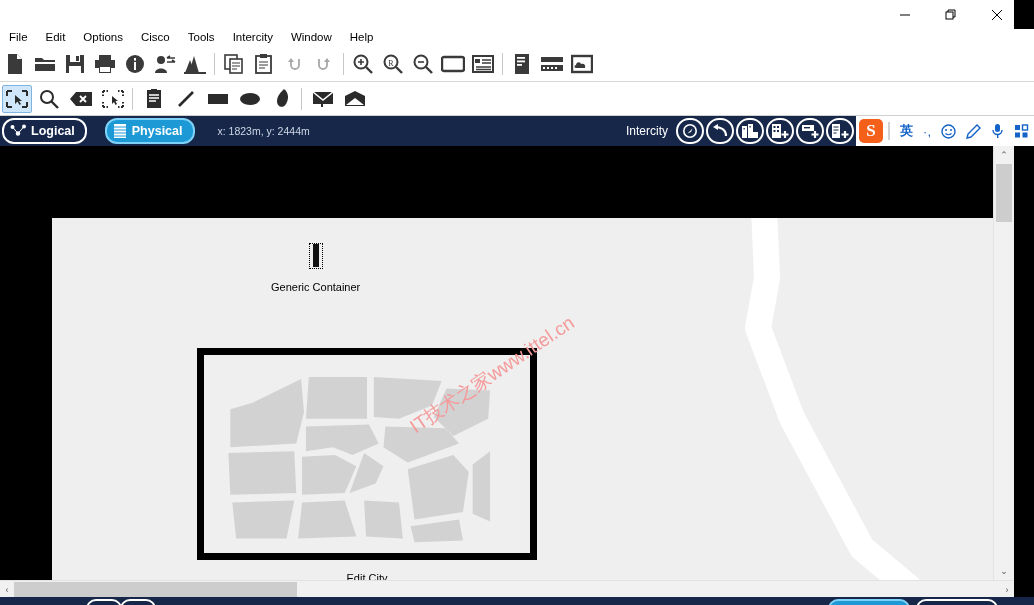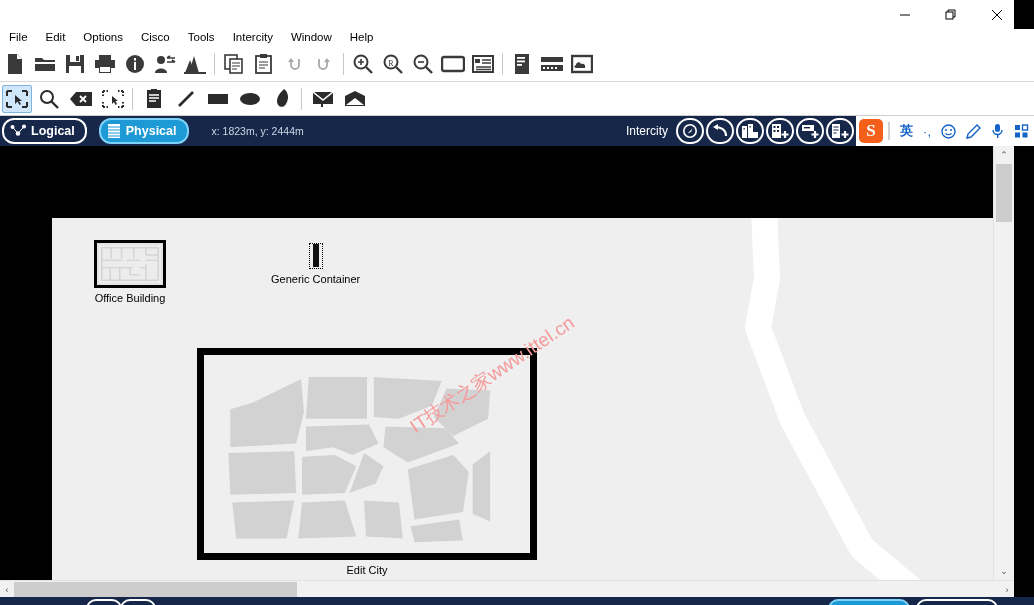--- a/index.html
+++ b/index.html
@@ -32,41 +32,41 @@
 
   
   .toolbar2{position:absolute;left:0;top:82px;width:1034px;height:33px;background:#fff;display:flex;align-items:center;border-bottom:1px solid #cfcfcf;}
   .tb2-icon{width:30px;height:28px;display:flex;align-items:center;justify-content:center;margin-left:2px;}
   .tb2-icon.active{background:#cfe6fb;border:1px solid #7fb4e0;box-sizing:border-box;border-radius:2px;}
 
   
   .navbar{position:absolute;left:0;top:116px;width:1034px;height:30px;background:#16274a;display:flex;align-items:center;}
   .pill{height:22px;border:2px solid #ffffff;border-radius:12px;display:flex;align-items:center;padding:0 10px 0 6px;gap:5px;color:#fff;font-size:12.5px;font-weight:bold;}
   .pill.logical{margin-left:2px;background:#16274a;}
-  .pill.physical{background:#1d9ad6;border-color:#7fd2f7;margin-left:12px;}
+  .pill.physical{background:#1d9ad6;border-color:#7fd2f7;margin-left:18px;}
   .coords{color:#cfd7e6;font-size:10.5px;margin-left:23px;}
   .intercity{color:#ffffff;font-size:12px;margin-left:auto;}
   .rbtns{display:flex;align-items:center;gap:2px;margin-left:8px;}
   .rbtn{width:28px;height:26px;border-radius:13px/13px;border:2px solid #fff;background:#16274a;display:flex;align-items:center;justify-content:center;box-sizing:border-box;}
   .rbtn.dim{background:#8e8e8e;border-color:#fff;}
   .rbtn.sq{border-radius:5px;}
 
   
   .ime{position:absolute;right:0;top:116px;height:30px;display:flex;align-items:center;background:#fff;padding-left:3px;}
   .ime-logo{width:24px;height:24px;background:#f4601a;border-radius:5px;color:#fff;font-weight:bold;font-size:17px;display:flex;align-items:center;justify-content:center;font-family:"Liberation Serif",serif;}
   .ime-div{width:2px;height:18px;background:#d2d2d2;margin:0 5px;}
   .ime-item{color:#1463c8;font-size:13px;padding:0 5px;display:flex;align-items:center;}
 
   
   .canvas{position:absolute;left:0;top:146px;width:1014px;height:434px;background:#000;overflow:hidden;}
   .workspace{position:absolute;left:52px;top:72px;width:962px;height:362px;background:#efefef;}
   .road{position:absolute;}
 
   .obj{position:absolute;display:flex;flex-direction:column;align-items:center;}
-  .obj-label{font-size:11px;color:#000;margin-top:4px;white-space:nowrap;}
+  .obj-label{font-size:11px;color:#000;margin-top:12px;white-space:nowrap;}
 
   .bldg-icon{width:72px;height:48px;border:3px solid #000;background:#e3e3e3;box-sizing:border-box;padding:2px;}
   .floorplan{width:100%;height:100%;display:block;}
 
   .container-sel{border:1px dotted #000;padding:3px;}
   .container-icon{width:44px;height:44px;border:3px solid #111;background:#ededed;box-sizing:border-box;}
 
   .city-frame{width:340px;height:212px;border:7px solid #000;background:#efefef;box-sizing:border-box;padding:5px;}
   .citymap{width:100%;height:100%;display:block;background:#fff;}
 
@@ -487,35 +487,20 @@
     </span>
   </div>
 
   <div class="canvas">
     <div class="workspace">
 
       <svg class="road" width="962" height="362" viewBox="0 0 962 362" style="left:0;top:0;">
         <path d="M712 -10 L715 60 L706 110 L740 200 L810 330 L860 372" stroke="#ffffff" stroke-width="26" fill="none" stroke-linejoin="round"></path>
       </svg>
 
-      <div class="obj" style="left:42px;top:22px;">
-        <span class="bldg-icon">
-          <svg class="floorplan" viewBox="0 0 66 42" preserveAspectRatio="none">
-            <rect x="0" y="0" width="66" height="42" fill="#ececec"></rect>
-            <g stroke="#d4d4d4" stroke-width="1.6" fill="none">
-              <path d="M3 3 h60 v36 h-60 z"></path>
-              <path d="M13 3 v12 M24 3 v12 M37 3 v12 M50 3 v8 M50 11 h13"></path>
-              <path d="M3 17 h22 M30 17 h14 M50 17 h13"></path>
-              <path d="M3 25 h33 M44 25 h6 M50 21 v18"></path>
-              <path d="M12 25 v14 M22 25 v14 M33 25 v8 M33 33 h11"></path>
-            </g>
-          </svg>
-        </span>
-        <span class="obj-label">Office Building</span>
-      </div>
 
       <div class="obj" style="left:219px;top:25px;">
         <span class="container-sel">
           <span class="container-icon"></span>
         </span>
         <span class="obj-label">Generic Container</span>
       </div>
 
       <div class="obj" style="left:145px;top:130px;">
         <span class="city-frame">

